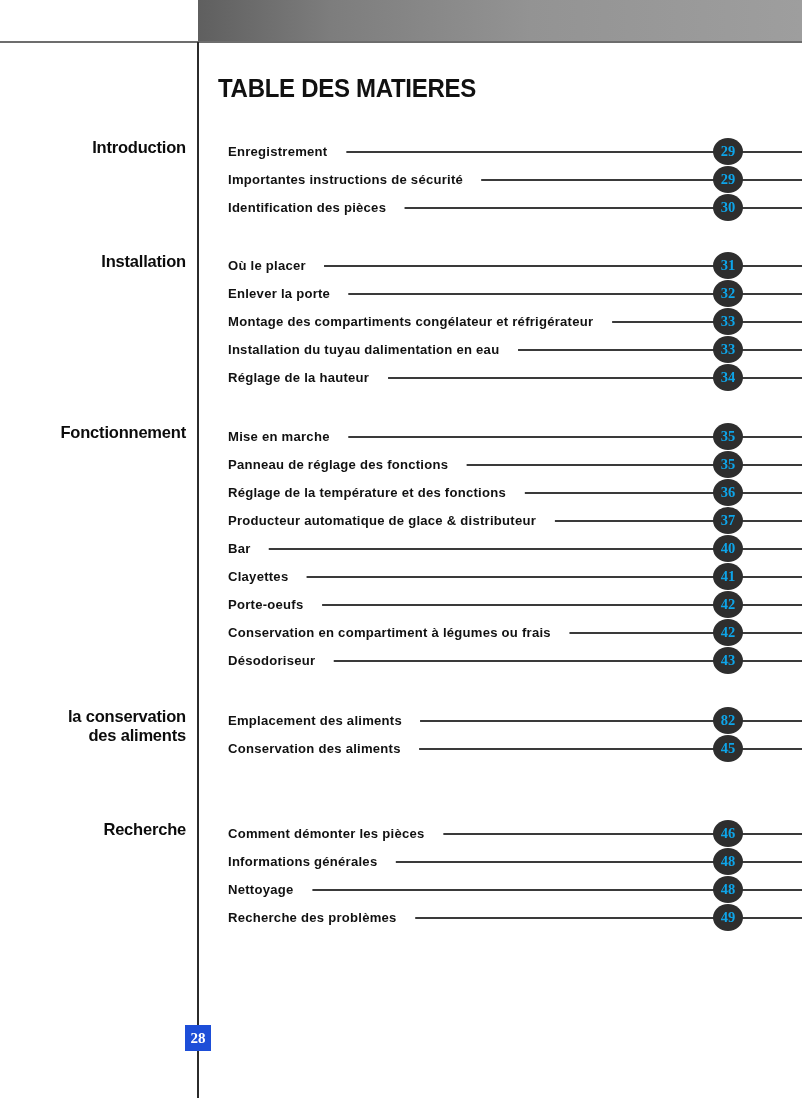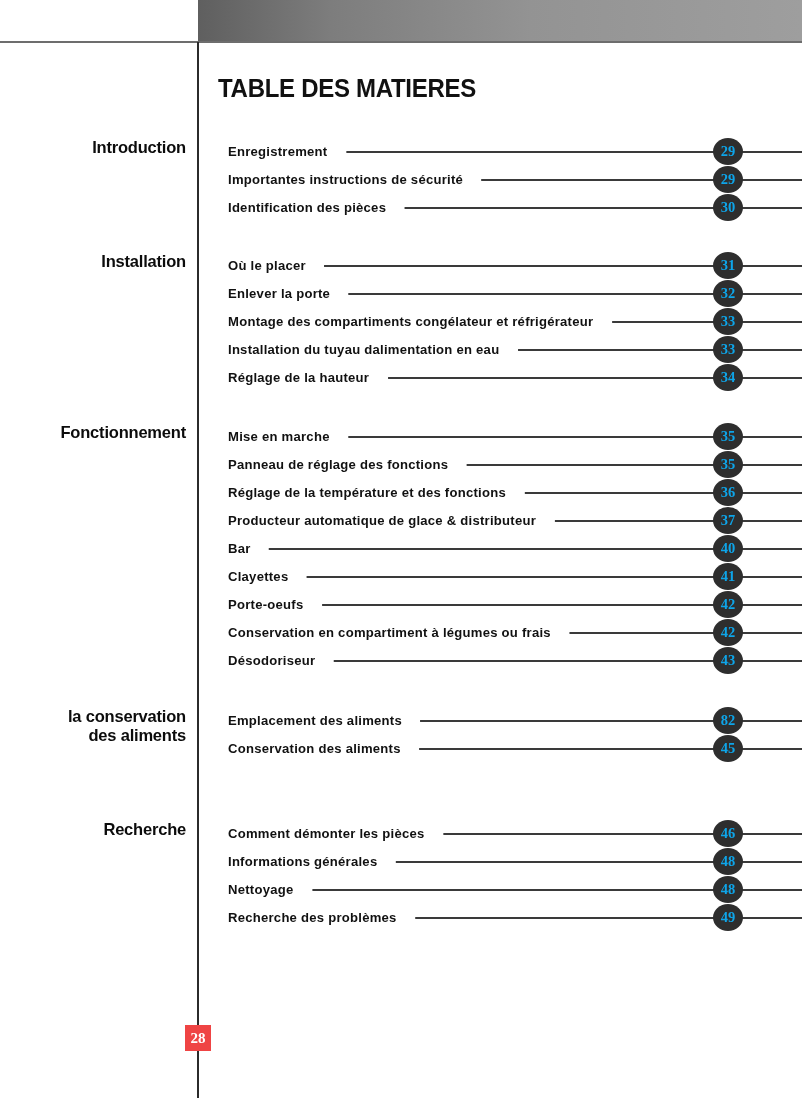--- a/index.html
+++ b/index.html
@@ -135,21 +135,21 @@
     z-index: 3;
   }
 
   
   #page-number-badge {
     position: absolute;
     left: 185px;
     top: 1025px;
     width: 26px;
     height: 26px;
-    background: #ef4444;
+    background: #1d4ed8;
     color: #ffffff;
     font-family: "Liberation Serif", serif;
     font-weight: bold;
     font-size: 15px;
     line-height: 26px;
     text-align: center;
     z-index: 5;
   }
 </style>
 </head>

